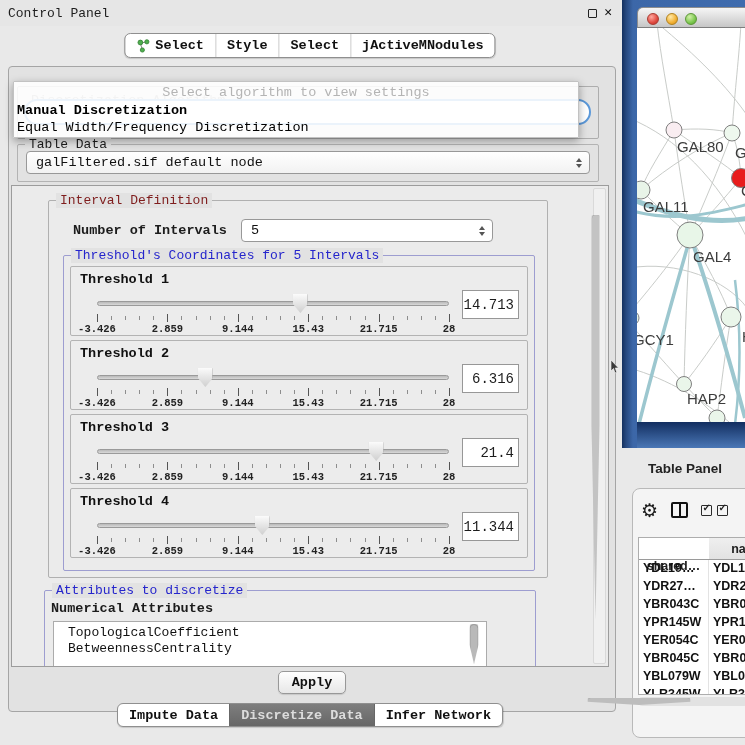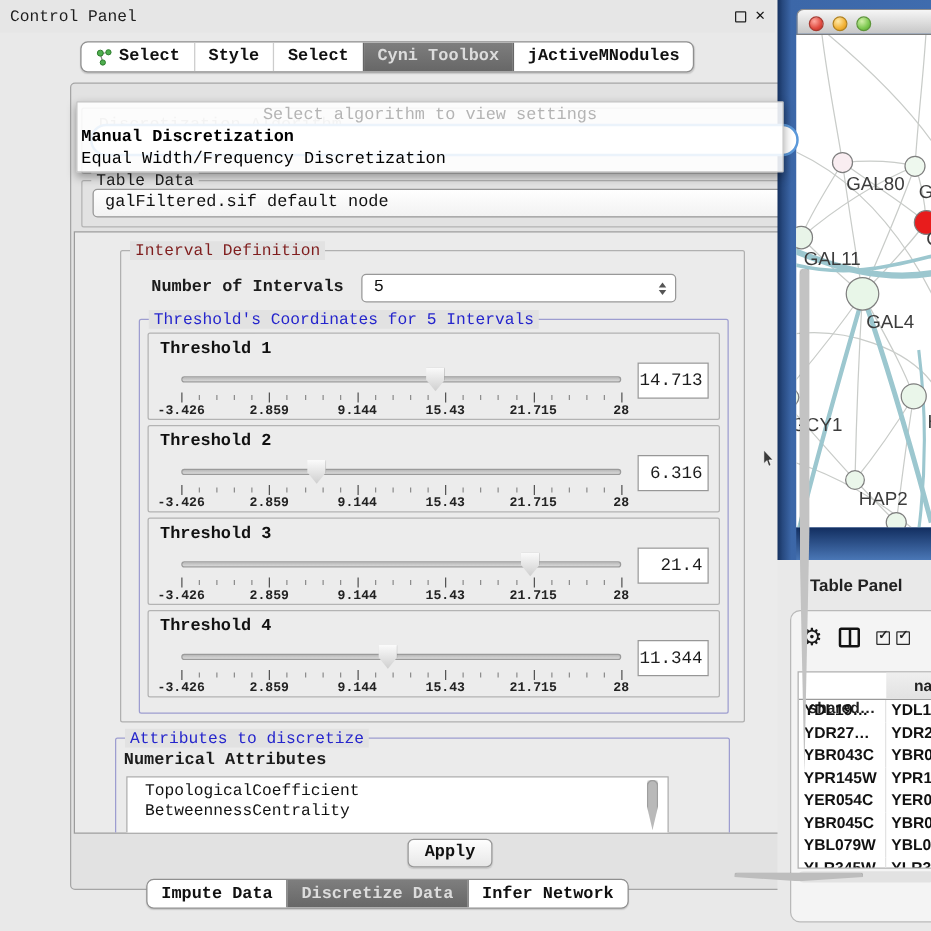--- a/index.html
+++ b/index.html
@@ -13,21 +13,21 @@
   .cp-winbtns { margin-left:auto; display:flex; align-items:center; gap:7px; }
   .float-box { width:9px; height:9px; border:1.6px solid #222; border-radius:1px; }
   .close-x { font-size:13px; font-weight:bold; color:#111; line-height:10px; }
 
   .tabstrip { position:absolute; top:33px; left:50%; transform:translateX(-50%); display:flex; align-items:stretch; background:#fff; border:1px solid #8f8f8f; border-radius:6px; overflow:hidden; height:25px; box-shadow:0 1px 1px rgba(0,0,0,.15); }
   .tab { display:flex; align-items:center; gap:5px; padding:0 11px; font-size:13.5px; font-weight:bold; color:#111; border-left:1px solid #ccc; white-space:nowrap; }
   .tab:first-child { border-left:none; }
   .tab.selected { background:linear-gradient(#7e7e7e,#676767); color:#dcdcdc; border-left-color:#676767; }
   .tab.selected + .tab { border-left-color:#676767; }
 
-  .outer-panel { position:absolute; left:8px; top:66px; width:608px; height:646px; background:#e2e2e2; border:1px solid #a5a5a5; border-radius:4px;margin-left:48px; }
+  .outer-panel { position:absolute; left:8px; top:66px; width:608px; height:646px; background:#e2e2e2; border:1px solid #a5a5a5; border-radius:4px; }
 
   .group { position:absolute; border:1px solid #adadad; border-radius:2px; }
   .group-title { position:absolute; top:-8px; left:7px; background:#e2e2e2; padding:0 4px; font-size:13px; white-space:nowrap; }
   .gt-green { color:#7f1d1d; }
   .gt-blue  { color:#2525cc; }
 
   
   #algo-group { left:8px; top:19px; width:582px; height:53px; }
   #algo-ghost-label { position:absolute; left:13px; top:6px; color:#9a9a9a; font-size:13.5px; z-index:1; }
   #algo-combo { position:absolute; left:6px; top:12px; right:7px; height:26px; background:#fff; border:2px solid #5b98d9; border-radius:13px; z-index:2; }
@@ -143,23 +143,20 @@
         <circle cx="10.5" cy="2.8" r="2.1" fill="#4fae4f" stroke="#2e7d2e" stroke-width="0.8"></circle>
         <circle cx="6" cy="11" r="2.1" fill="#4fae4f" stroke="#2e7d2e" stroke-width="0.8"></circle>
       </svg>
       <span>Select</span>
     </div>
     <div class="tab">
         <span>Style</span>
       </div>
     <div class="tab">
         <span>Select</span>
-      </div>
-    <div class="tab selected">
-        <span>Cyni Toolbox</span>
       </div>
     <div class="tab">
         <span>jActiveMNodules</span>
       </div>
   </div>
 
   <div class="outer-panel">
 
     <div class="group" id="algo-group">
       <span id="algo-ghost-label">Discretization Algorithm</span>

